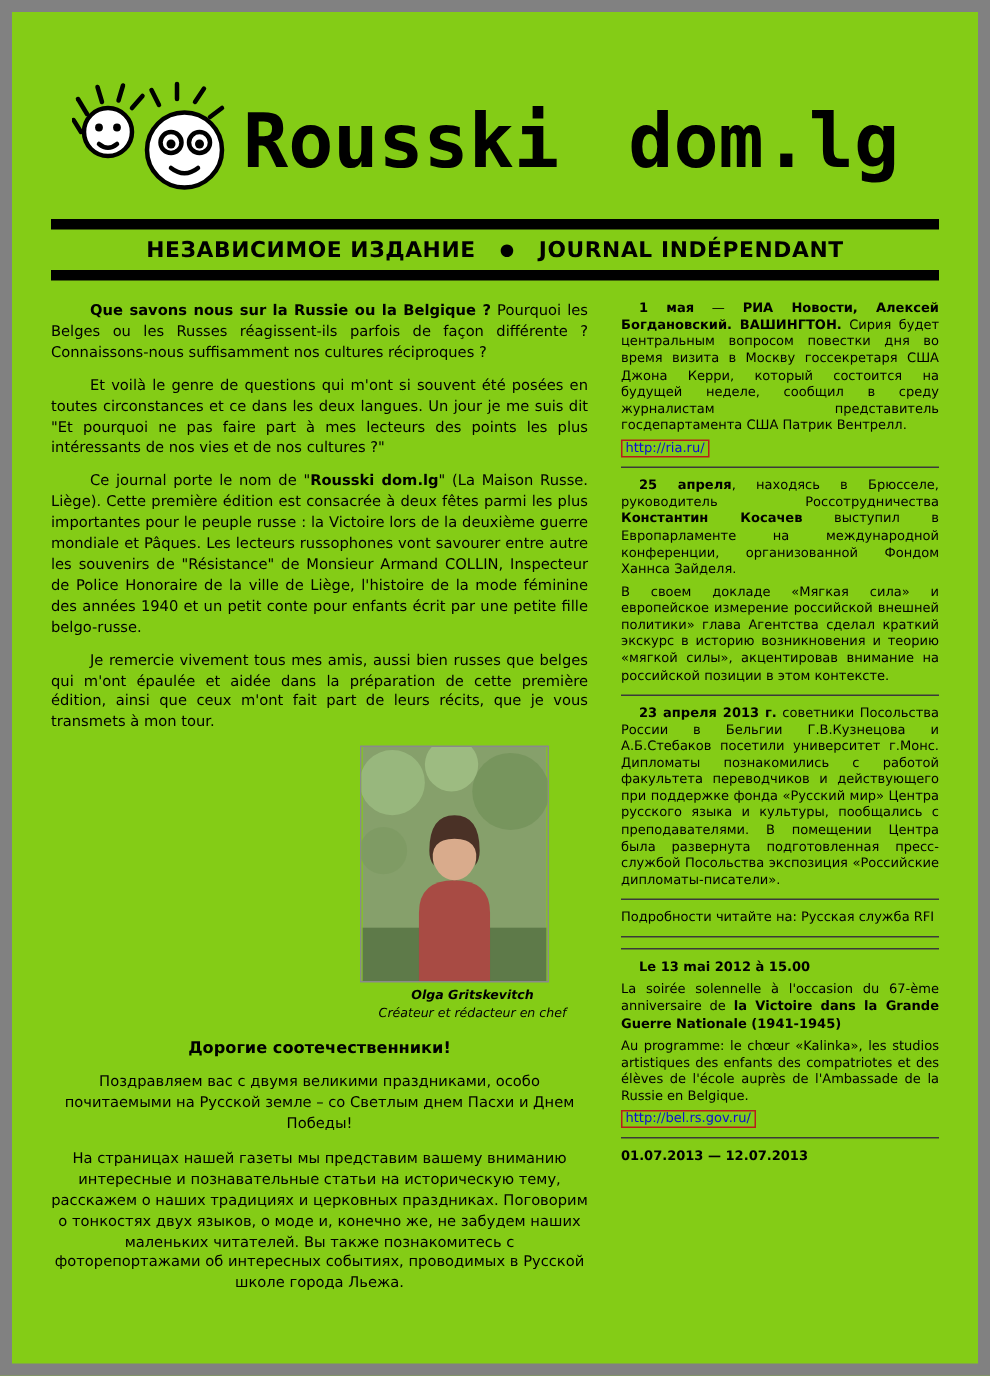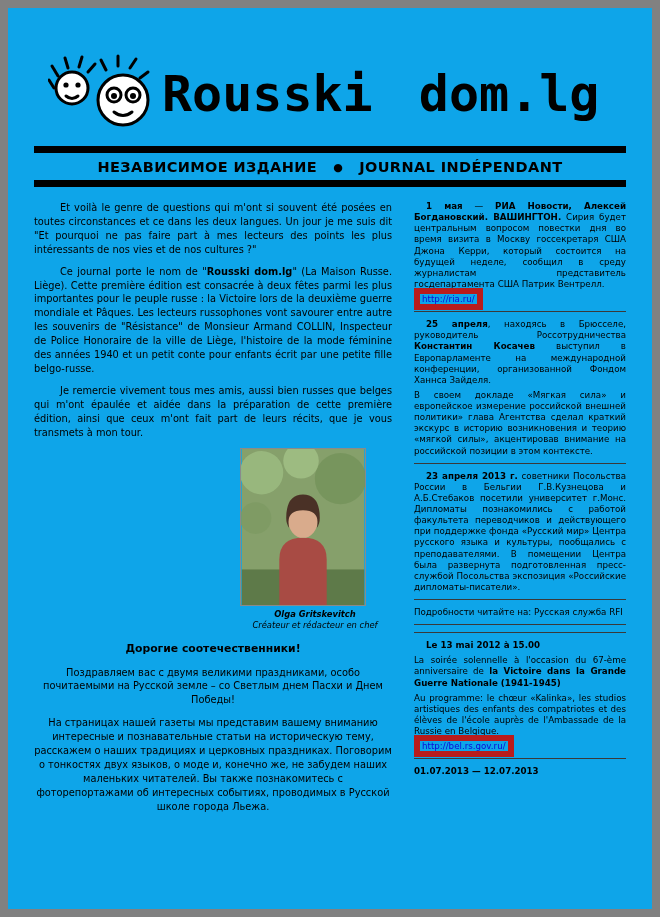--- a/index.html
+++ b/index.html
@@ -3,21 +3,21 @@
 <meta charset="utf-8">
 <style>
   * { margin:0; padding:0; box-sizing:border-box; }
   html, body { background:#818181; }
   body {
     width:660px; height:917px; overflow:hidden;
     font-family:"DejaVu Sans","Liberation Sans",sans-serif;
     color:#000;
   }
   .page {
-    width:644px; height:901px; margin:8px auto; background:#0ea5e9;
+    width:644px; height:901px; margin:8px auto; background:#84cc16;
     padding:18px 26px 20px; overflow:hidden;
   }
   
   .logo-row { display:flex; align-items:center; gap:10px; padding:28px 0 6px 14px; }
   .title {
     font-family:"DejaVu Sans Mono","Liberation Mono",monospace;
     font-weight:bold; font-size:50px; line-height:1.05;
     letter-spacing:0px; word-spacing:16px; white-space:nowrap;
   }
   .rule { height:7px; background:#000; }
@@ -40,21 +40,21 @@
   .photo-fig { width:150px; margin:4px 2px 8px auto; }
   .photo { width:126px; height:158px; display:block; border:1px solid #8a8a8a; }
   .photo-fig figcaption { text-align:center; font-style:italic; font-size:8.4px; line-height:1.35; margin-top:3px; }
   .cap-name { font-weight:bold; }
   
   .greeting { text-align:center; font-size:10.8px; font-weight:bold; margin:10px 0 9px; }
   p.ru { text-align:center; margin-bottom:9px; }
   
   a.doclink {
     color:#0b0bd6; text-decoration:none;
-    border:6px solid #b91c1c; padding:0 2px; white-space:nowrap;
+    border:1px solid #b91c1c; padding:0 2px; white-space:nowrap;
   }
   .linkline { margin-top:2px; }
   .news-date { font-weight:bold; }
 </style>
 </head>
 <body>
 
 <div class="page">
 
   <header>
@@ -89,20 +89,21 @@
     <div class="rule top"></div>
     <div class="subtitle">
       <span>НЕЗАВИСИМОЕ ИЗДАНИЕ</span><span class="dot">●</span><span>JOURNAL INDÉPENDANT</span>
     </div>
     <div class="rule"></div>
   </header>
 
   <main class="columns">
 
     <section class="col-left">
+      <p class="fr"><b>Que savons nous sur la Russie ou la Belgique ?</b><span> Pourquoi les Belges ou les Russes réagissent-ils parfois de façon différente ? Connaissons-nous suffisamment nos cultures réciproques ?</span></p>
       <p class="fr">Et voilà le genre de questions qui m'ont si souvent été posées en toutes circonstances et ce dans les deux langues. Un jour je me suis dit "Et pourquoi ne pas faire part à mes lecteurs des points les plus intéressants de nos vies et de nos cultures ?"</p>
       <p class="fr"><span>Ce journal porte le nom de "</span><b>Rousski dom.lg</b><span>" (La Maison Russe. Liège). Cette première édition est consacrée à deux fêtes parmi les plus importantes pour le peuple russe : la Victoire lors de la deuxième guerre mondiale et Pâques. Les lecteurs russophones vont savourer entre autre les souvenirs de "Résistance" de Monsieur Armand COLLIN, Inspecteur de Police Honoraire de la ville de Liège, l'histoire de la mode féminine des années 1940 et un petit conte pour enfants écrit par une petite fille belgo-russe.</span></p>
       <p class="fr">Je remercie vivement tous mes amis, aussi bien russes que belges qui m'ont épaulée et aidée dans la préparation de cette première édition, ainsi que ceux m'ont fait part de leurs récits, que je vous transmets à mon tour.</p>
 
       <figure class="photo-fig">
         <svg class="photo" viewBox="0 0 124 158">
           <rect width="124" height="158" fill="#86a06b"></rect>
           <circle cx="20" cy="24" r="22" fill="#9ab97f" opacity="0.9"></circle>
           <circle cx="100" cy="30" r="26" fill="#75935c" opacity="0.9"></circle>
           <circle cx="60" cy="12" r="18" fill="#a3c287" opacity="0.8"></circle>

